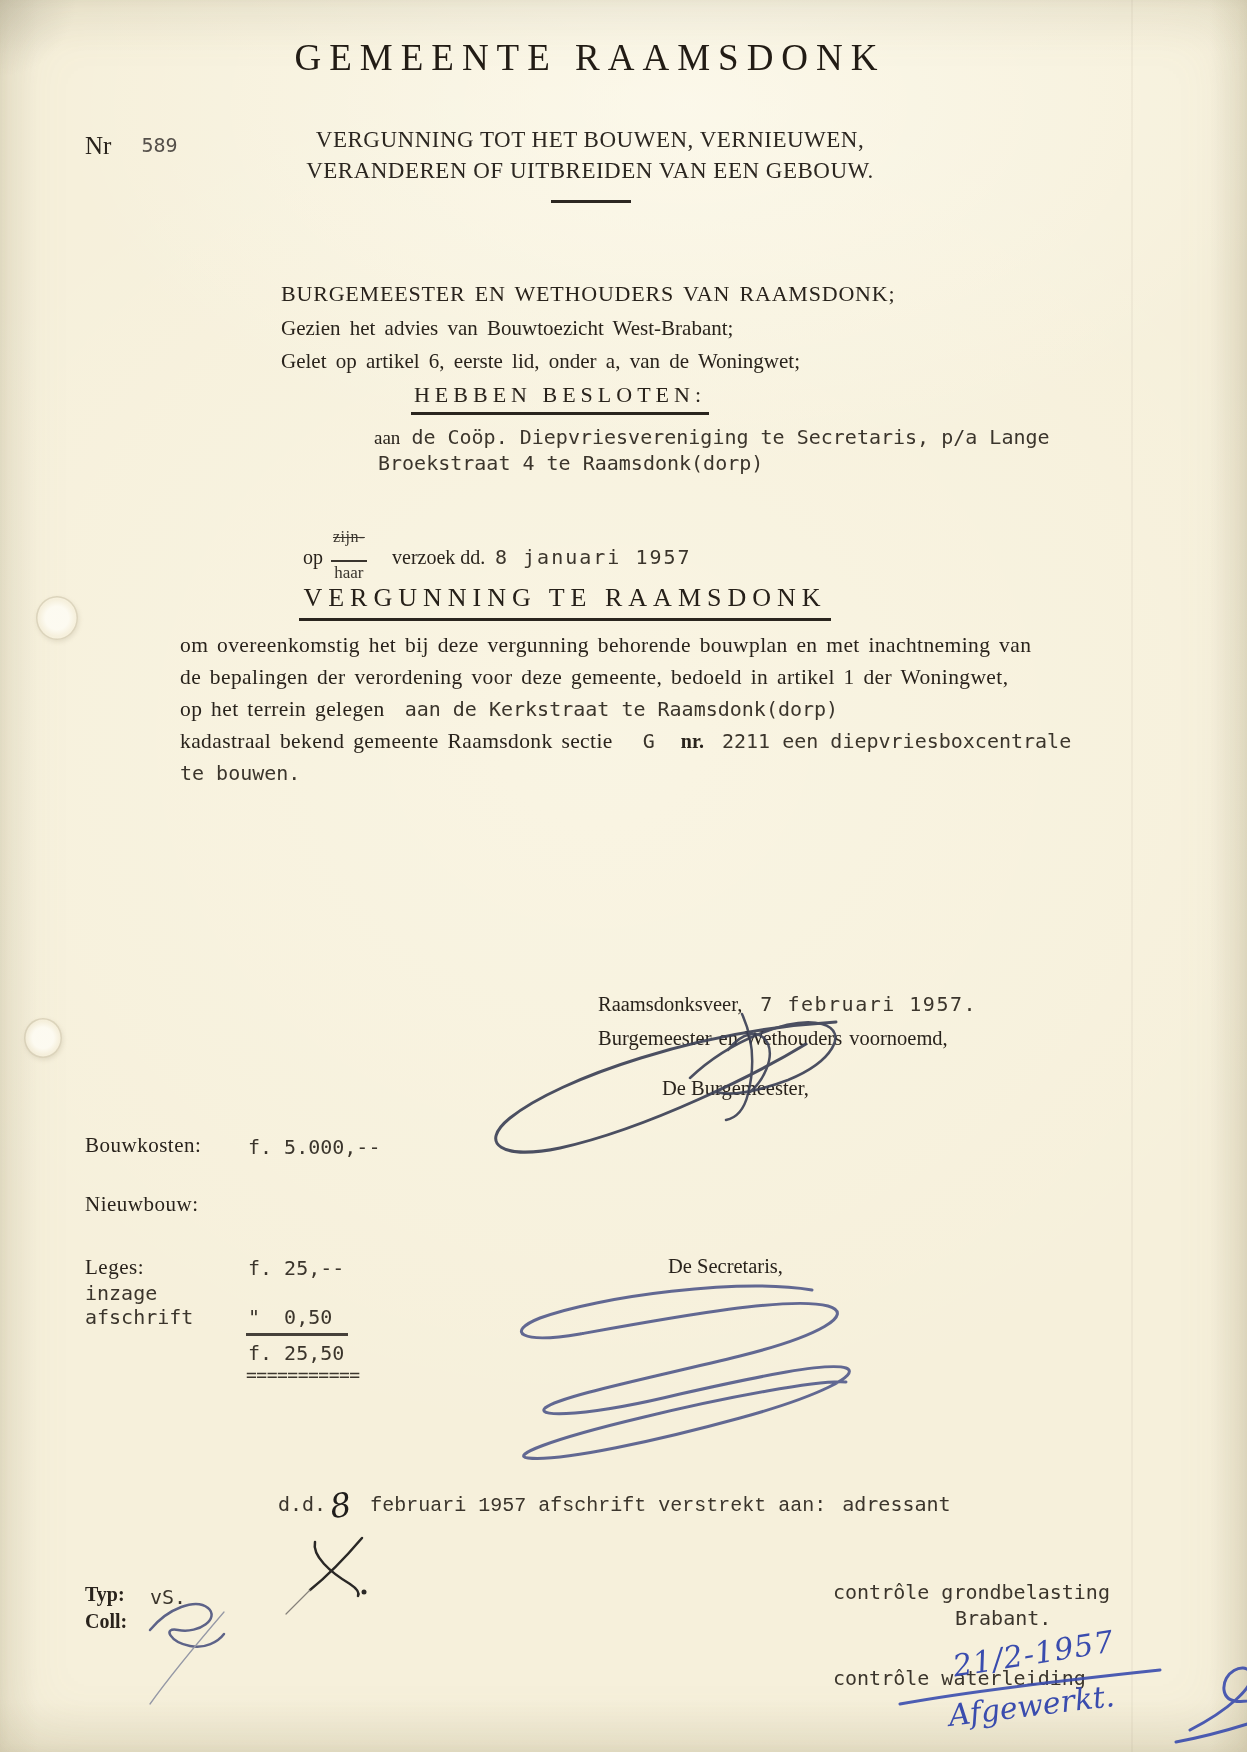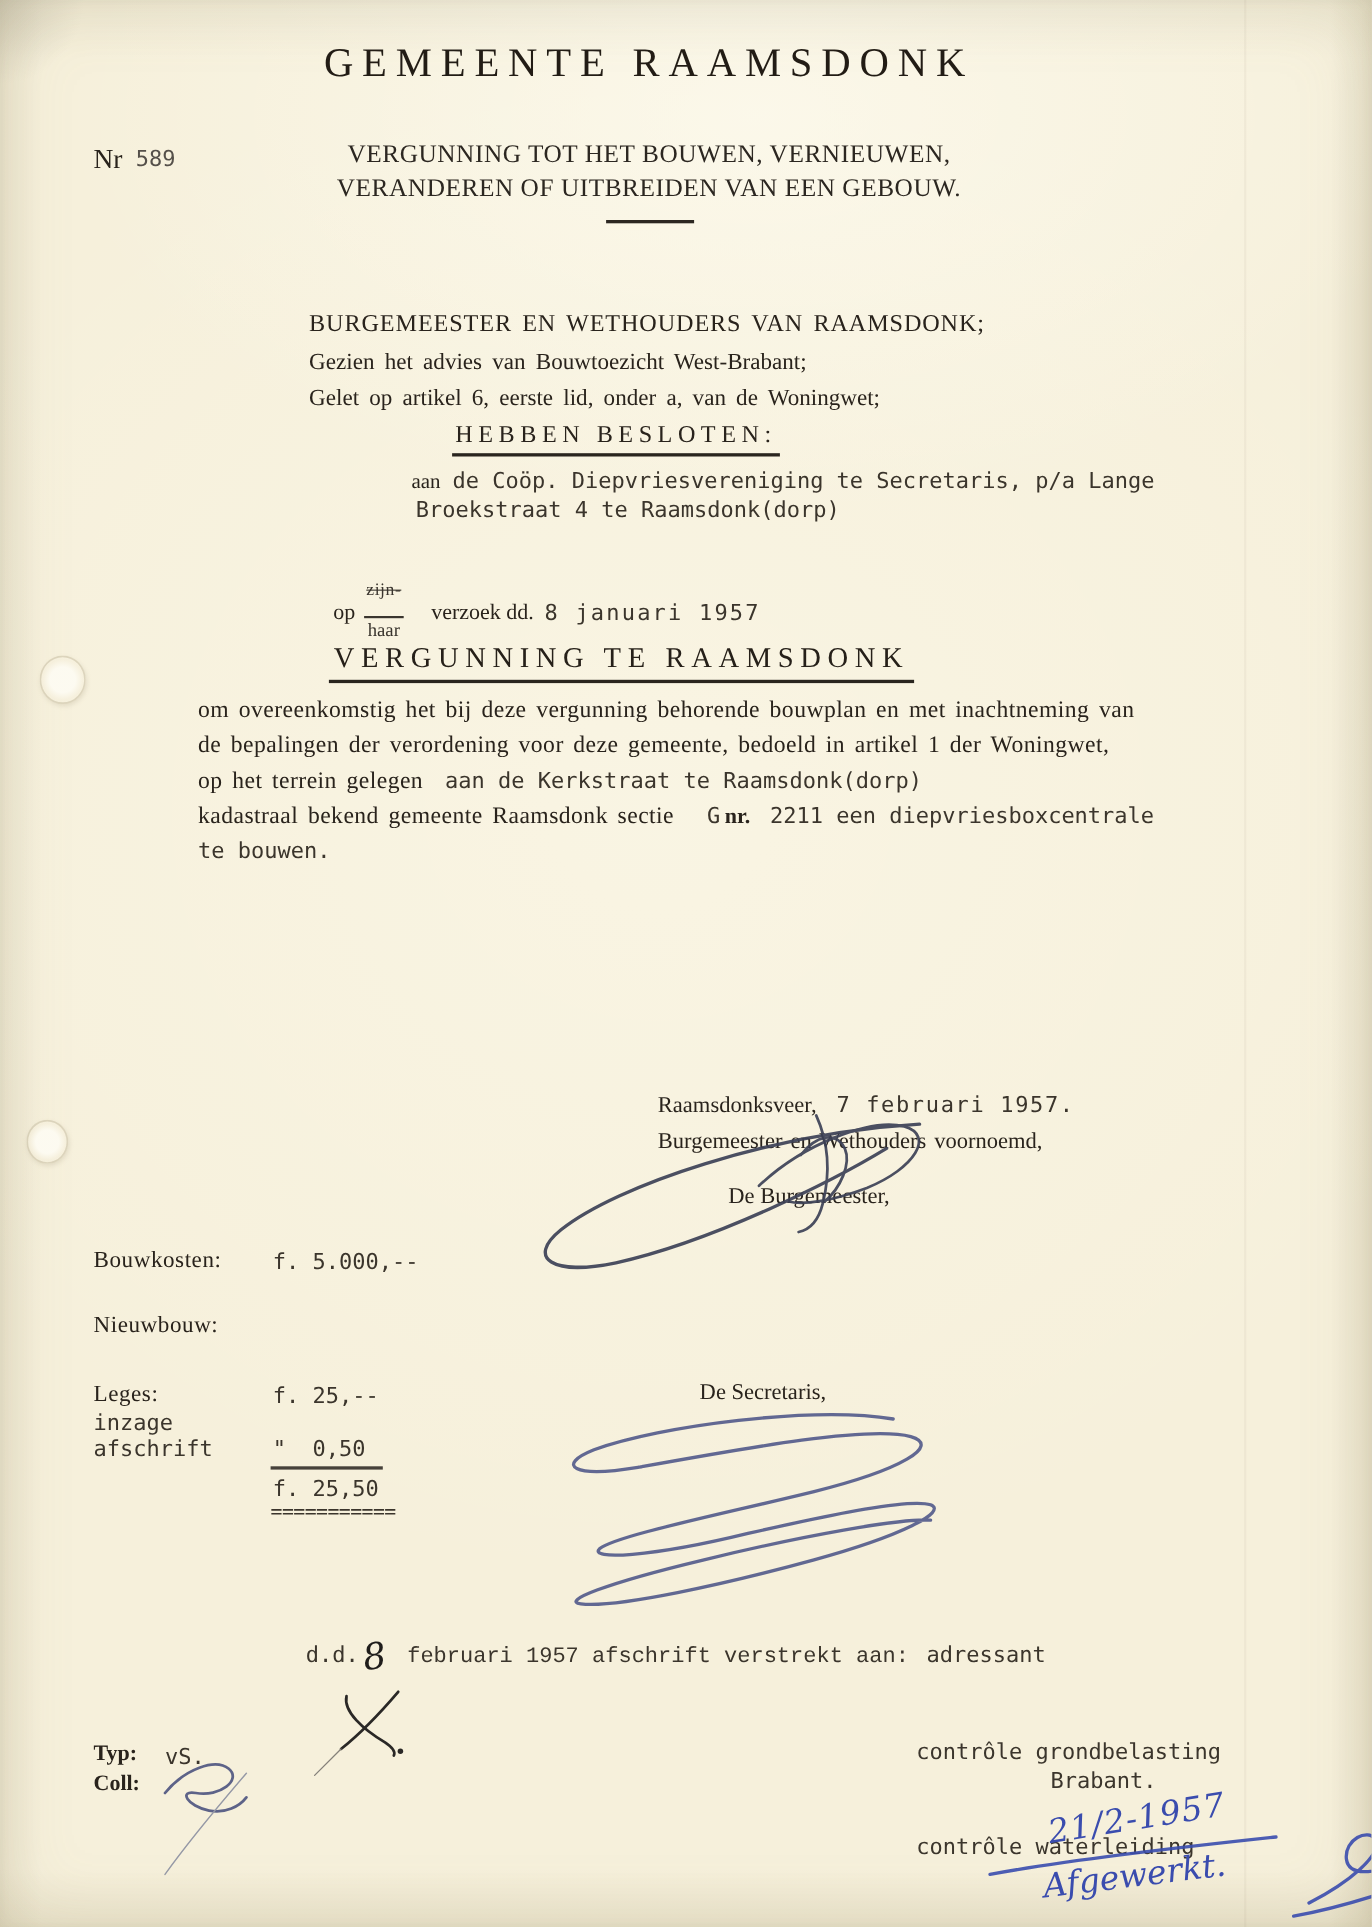--- a/index.html
+++ b/index.html
@@ -46,21 +46,21 @@
 
 <div class="page">
 
   <div class="abs hole" style="left:36px;top:596px;width:42px;height:44px;"></div>
   <div class="abs hole" style="left:24px;top:1018px;width:38px;height:40px;"></div>
 
   <div class="abs municipality" style="left:160px;top:36px;width:860px;text-align:center;">GEMEENTE RAAMSDONK</div>
 
   <div class="abs" style="left:85px;top:132px;">
     <span class="printed" style="font-size:25px;">Nr</span>
-    <span class="typed" style="font-size:20px;color:#55504a;margin-left:8px;vertical-align:2px;">589</span>
+    <span class="typed" style="font-size:20px;color:#55504a;margin-left:26px;vertical-align:2px;">589</span>
   </div>
 
   <div class="abs subtitle" style="left:170px;top:124px;width:840px;text-align:center;">
     <div>VERGUNNING TOT HET BOUWEN, VERNIEUWEN,</div>
     <div>VERANDEREN OF UITBREIDEN VAN EEN GEBOUW.</div>
   </div>
   <div class="abs rule" style="left:551px;top:200px;width:80px;height:3px;"></div>
 
   <div class="abs printed pre1" style="left:281px;top:281px;">BURGEMEESTER EN WETHOUDERS VAN RAAMSDONK;</div>
   <div class="abs printed pre2" style="left:281px;top:316px;">Gezien het advies van Bouwtoezicht West-Brabant;</div>
@@ -90,32 +90,32 @@
 
   <div class="abs printed body-line" style="left:180px;top:633px;">om overeenkomstig het bij deze vergunning behorende bouwplan en met inachtneming van</div>
   <div class="abs printed body-line" style="left:180px;top:665px;">de bepalingen der verordening voor deze gemeente, bedoeld in artikel 1 der Woningwet,</div>
   <div class="abs" style="left:180px;top:697px;">
     <span class="printed body-line">op het terrein gelegen</span>
     <span class="typed t20" style="margin-left:16px;">aan de Kerkstraat te Raamsdonk(dorp)</span>
   </div>
   <div class="abs" style="left:180px;top:729px;">
     <span class="printed body-line">kadastraal bekend gemeente Raamsdonk sectie</span>
     <span class="typed t20" style="margin-left:26px;">G</span>
-    <span class="printed" style="font-size:20px;font-weight:600;">nr.</span>
+    <span class="printed" style="font-size:20px;font-weight:600;margin-left:22px;">nr.</span>
     <span class="typed t20" style="margin-left:14px;">2211 een diepvriesboxcentrale</span>
   </div>
   <div class="abs typed t20" style="left:180px;top:761px;">te bouwen.</div>
 
   <div class="abs" style="left:598px;top:992px;">
     <span class="printed" style="font-size:20.5px;">Raamsdonksveer,</span>
     <span class="typed t20" style="margin-left:14px;letter-spacing:1.5px;">7 februari 1957.</span>
   </div>
   <div class="abs printed" style="left:598px;top:1027px;font-size:20.5px;word-spacing:2px;">Burgemeester en Wethouders voornoemd,</div>
   <div class="abs printed" style="left:662px;top:1077px;font-size:20.5px;">De Burgemeester,</div>
-  <div class="abs printed" style="left:636px;top:1255px;font-size:20.5px;">De Secretaris,</div>
+  <div class="abs printed" style="left:668px;top:1255px;font-size:20.5px;">De Secretaris,</div>
 
   <div class="abs printed costs-label" style="left:85px;top:1133px;">Bouwkosten:</div>
   <div class="abs typed t20" style="left:248px;top:1135px;">f. 5.000,--</div>
   <div class="abs printed costs-label" style="left:85px;top:1192px;">Nieuwbouw:</div>
   <div class="abs printed costs-label" style="left:85px;top:1255px;">Leges:</div>
   <div class="abs typed t20" style="left:248px;top:1256px;">f. 25,--</div>
   <div class="abs typed t20" style="left:85px;top:1281px;">inzage</div>
   <div class="abs typed t20" style="left:85px;top:1305px;">afschrift</div>
   <div class="abs typed t20" style="left:248px;top:1305px;">"  0,50</div>
   <div class="abs" style="left:246px;top:1333px;width:102px;height:2.5px;background:#46413a;"></div>

